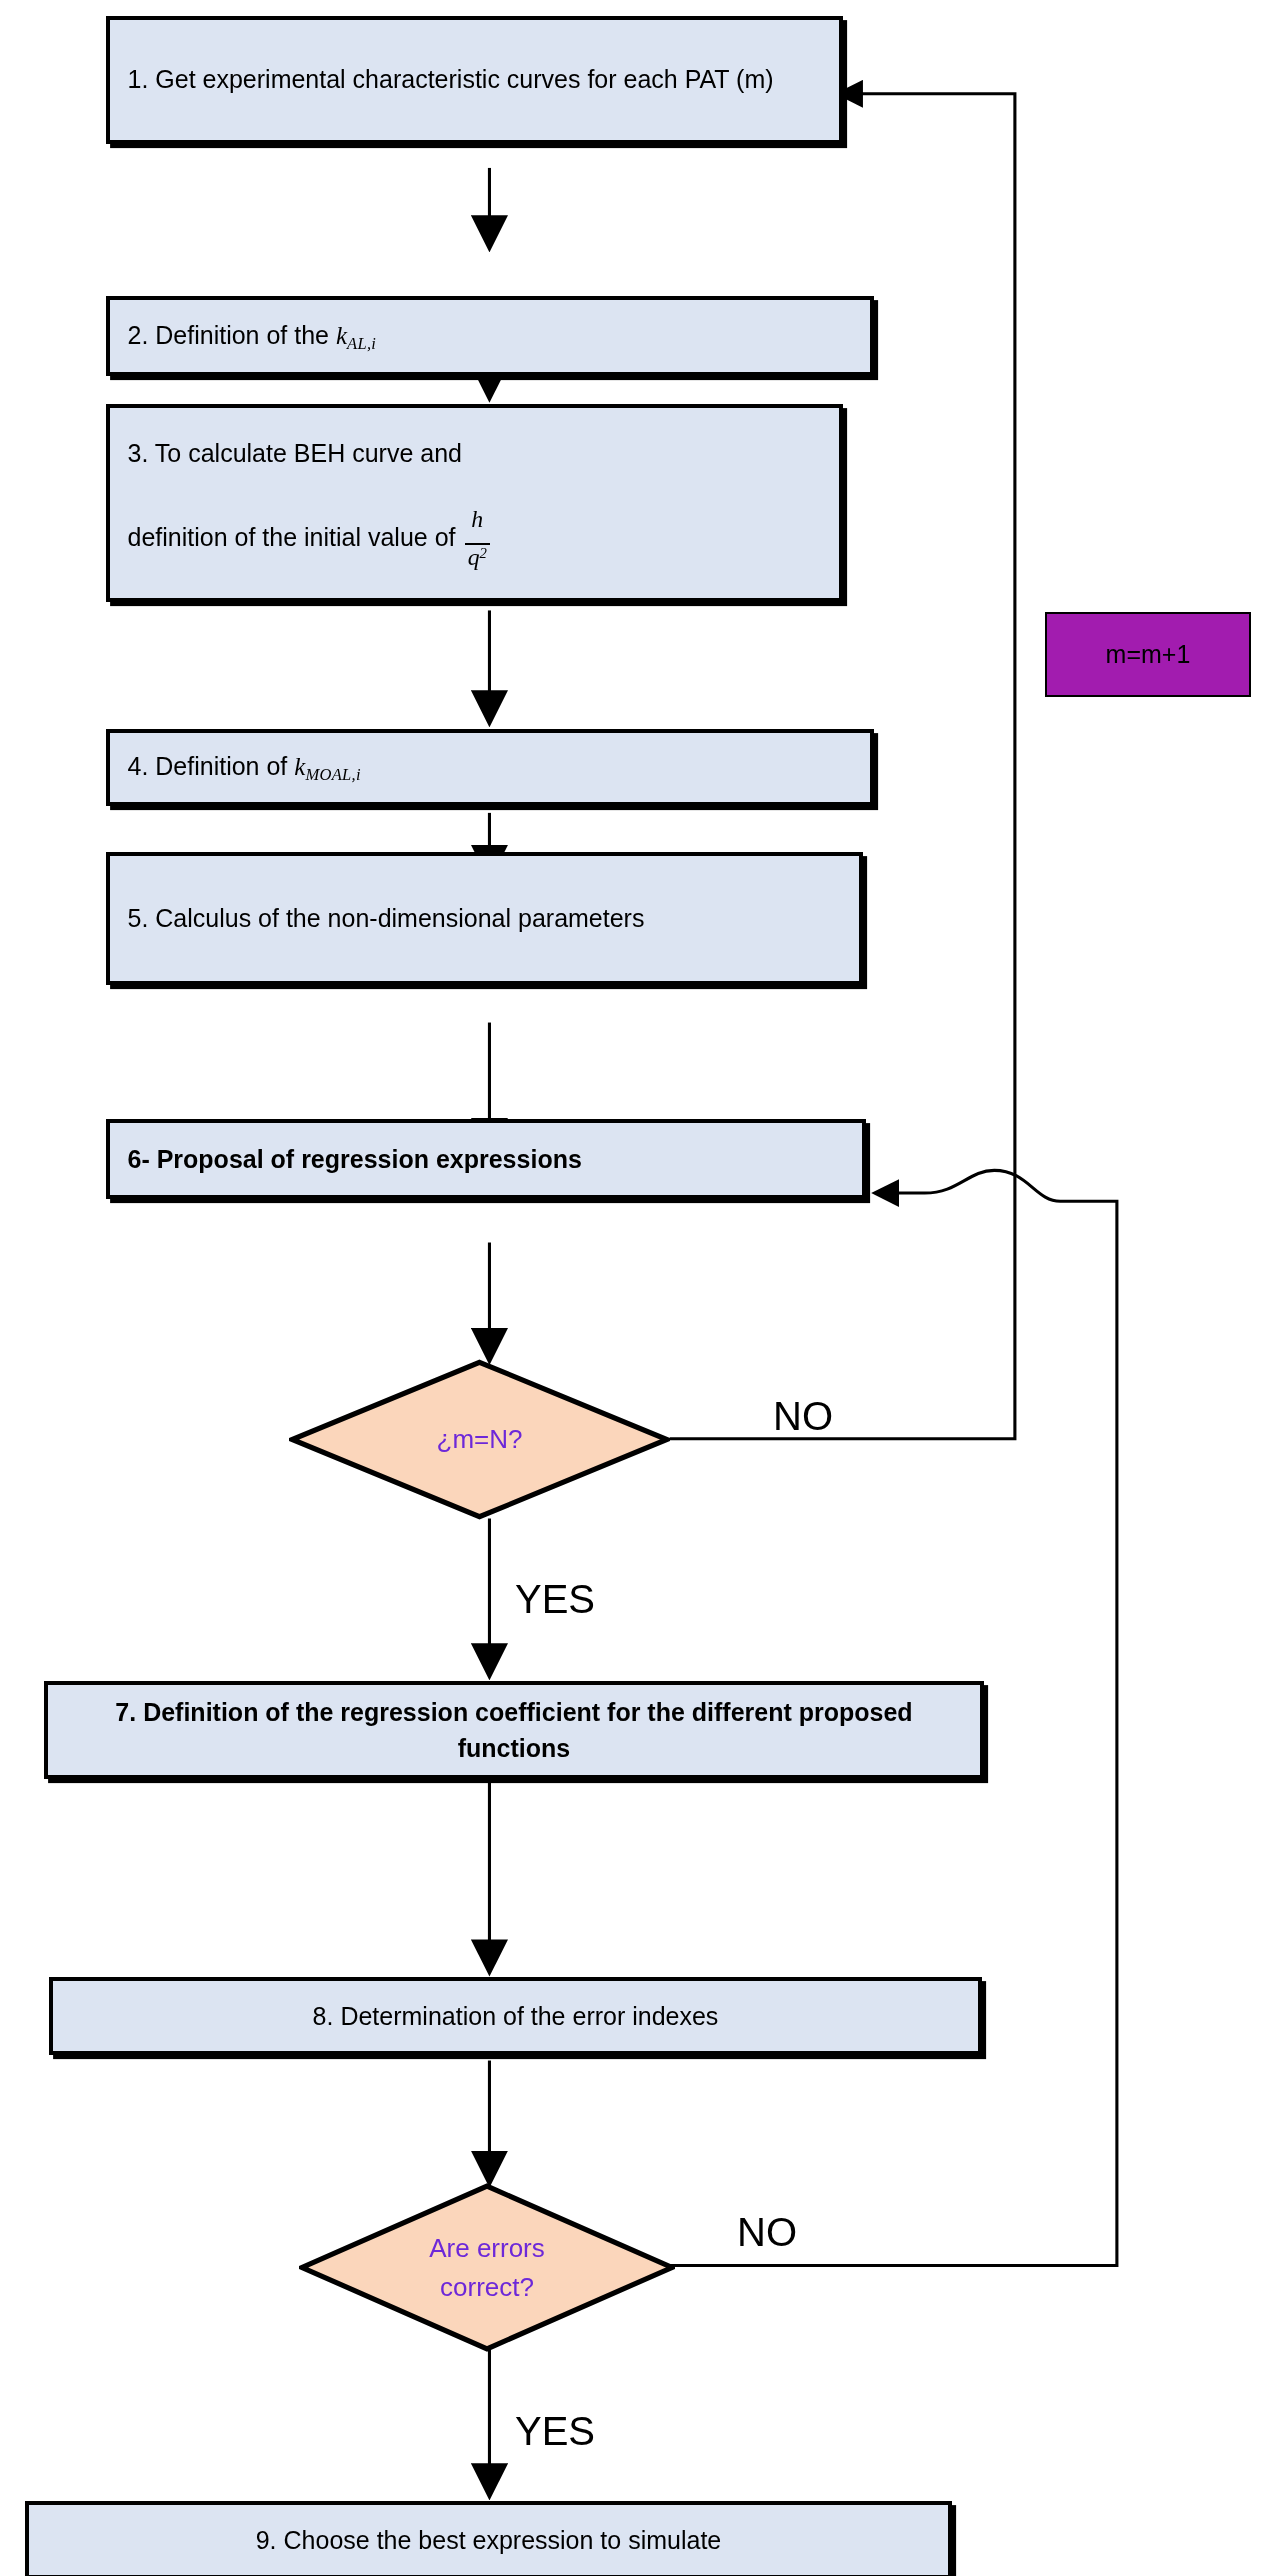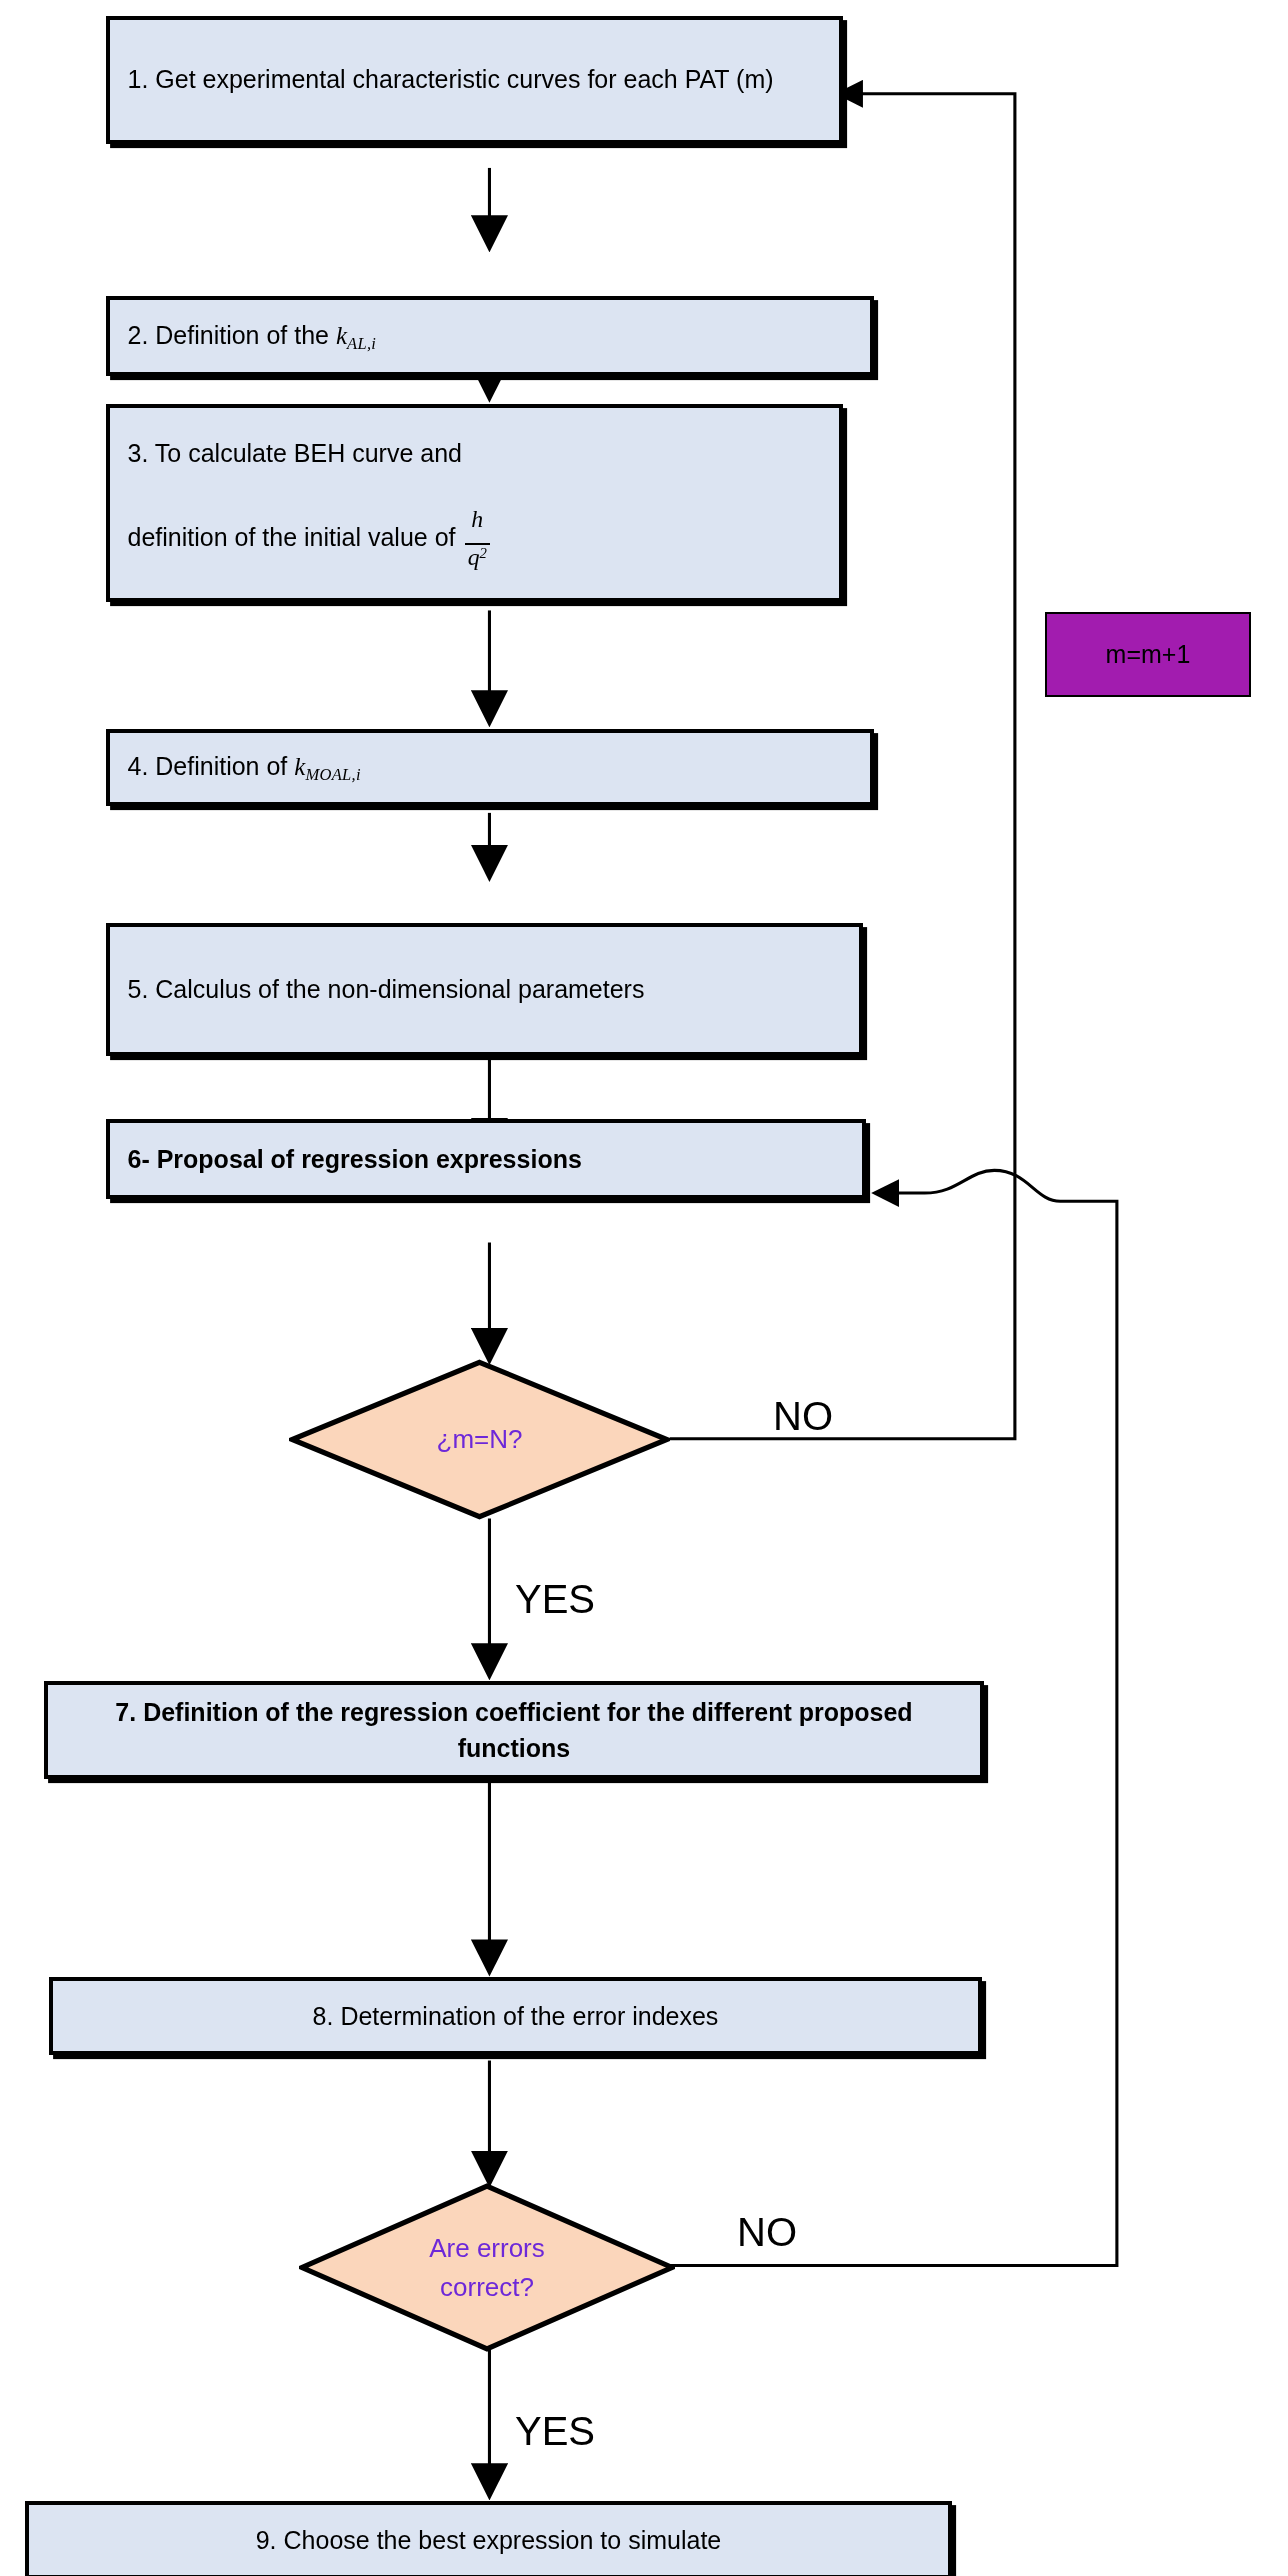--- a/index.html
+++ b/index.html
@@ -169,21 +169,21 @@
       <span>definition of the initial value of </span><span class="frac"><span class="num">h</span><span class="den"><span>q</span><sup>2</sup></span></span>
     </span>
   </div>
 
   <div class="node process" style="left:106px; top:729px; width:768px; height:77px;">
     <span class="txt left">
       <span>4. Definition of </span><span class="mi">k</span><span class="sub">MOAL,i</span>
     </span>
   </div>
 
-  <div class="node process" style="left:106px; top:923px; width:757px; height:133px;">
+  <div class="node process" style="left:106px; top:852px; width:757px; height:133px;">
     <span class="txt left">5. Calculus of the non-dimensional parameters</span>
   </div>
 
   <div class="node process" style="left:106px; top:1119px; width:760px; height:80px;font-weight:bold;">
     <span class="txt left">6- Proposal of regression expressions</span>
   </div>
 
   <div class="node process" style="left:44px; top:1681px; width:940px; height:98px;font-weight:bold;">
     <span class="txt center">7. Definition of the regression coefficient for the different proposed functions</span>
   </div>

